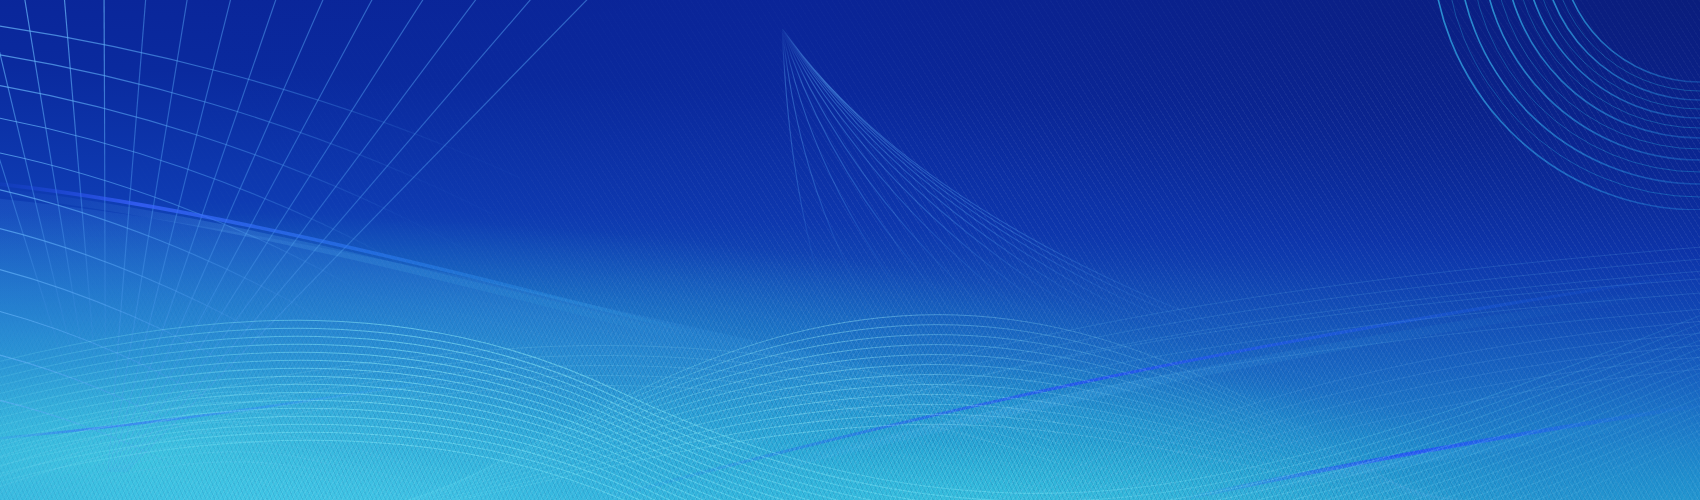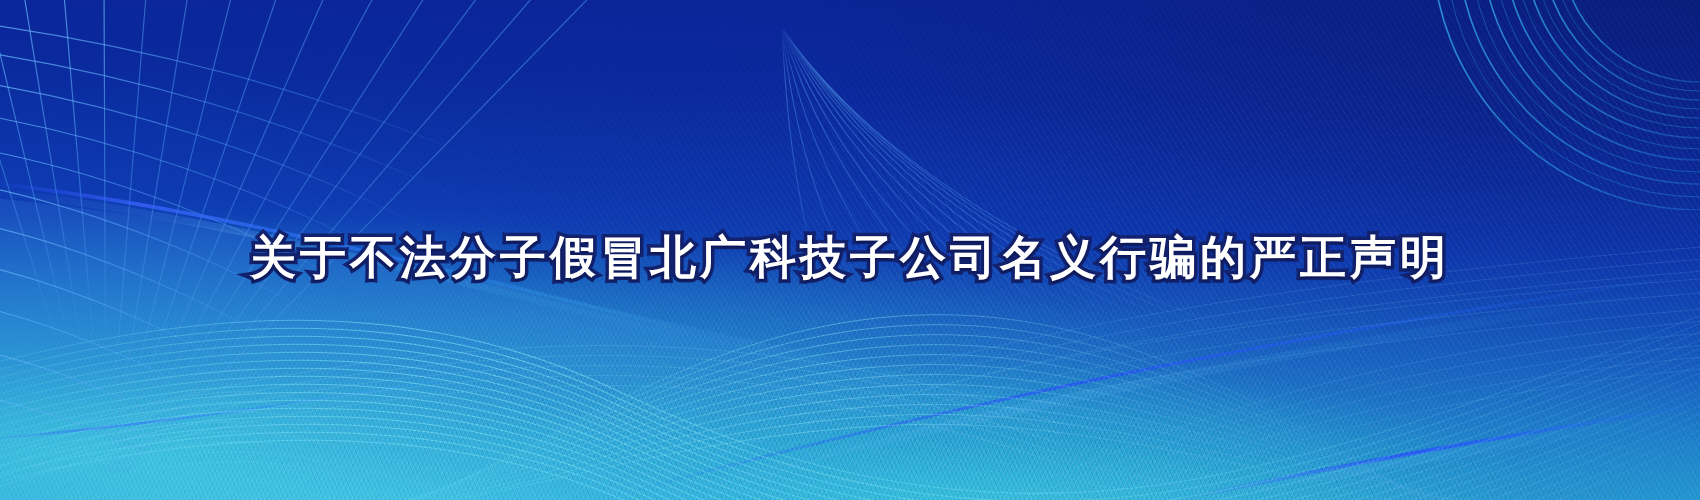--- a/index.html
+++ b/index.html
@@ -316,17 +316,14 @@
       </g>
     </svg>
   </div>
 
   <div id="hatch"></div>
   <div id="moire"></div>
 
   <div class="layer" style="background:radial-gradient(58% 46% at 22% 108%, rgba(90,235,250,0.45) 0%, rgba(60,200,235,0.18) 40%, rgba(0,0,0,0) 72%),
                         radial-gradient(42% 34% at 62% 112%, rgba(110,240,252,0.30) 0%, rgba(0,0,0,0) 70%);"></div>
 
-  <div id="title-wrap">
-    <h1 id="banner-title">关于不法分子假冒北广科技子公司名义行骗的严正声明</h1>
-  </div>
 
 </div>
 
 </body></html>

